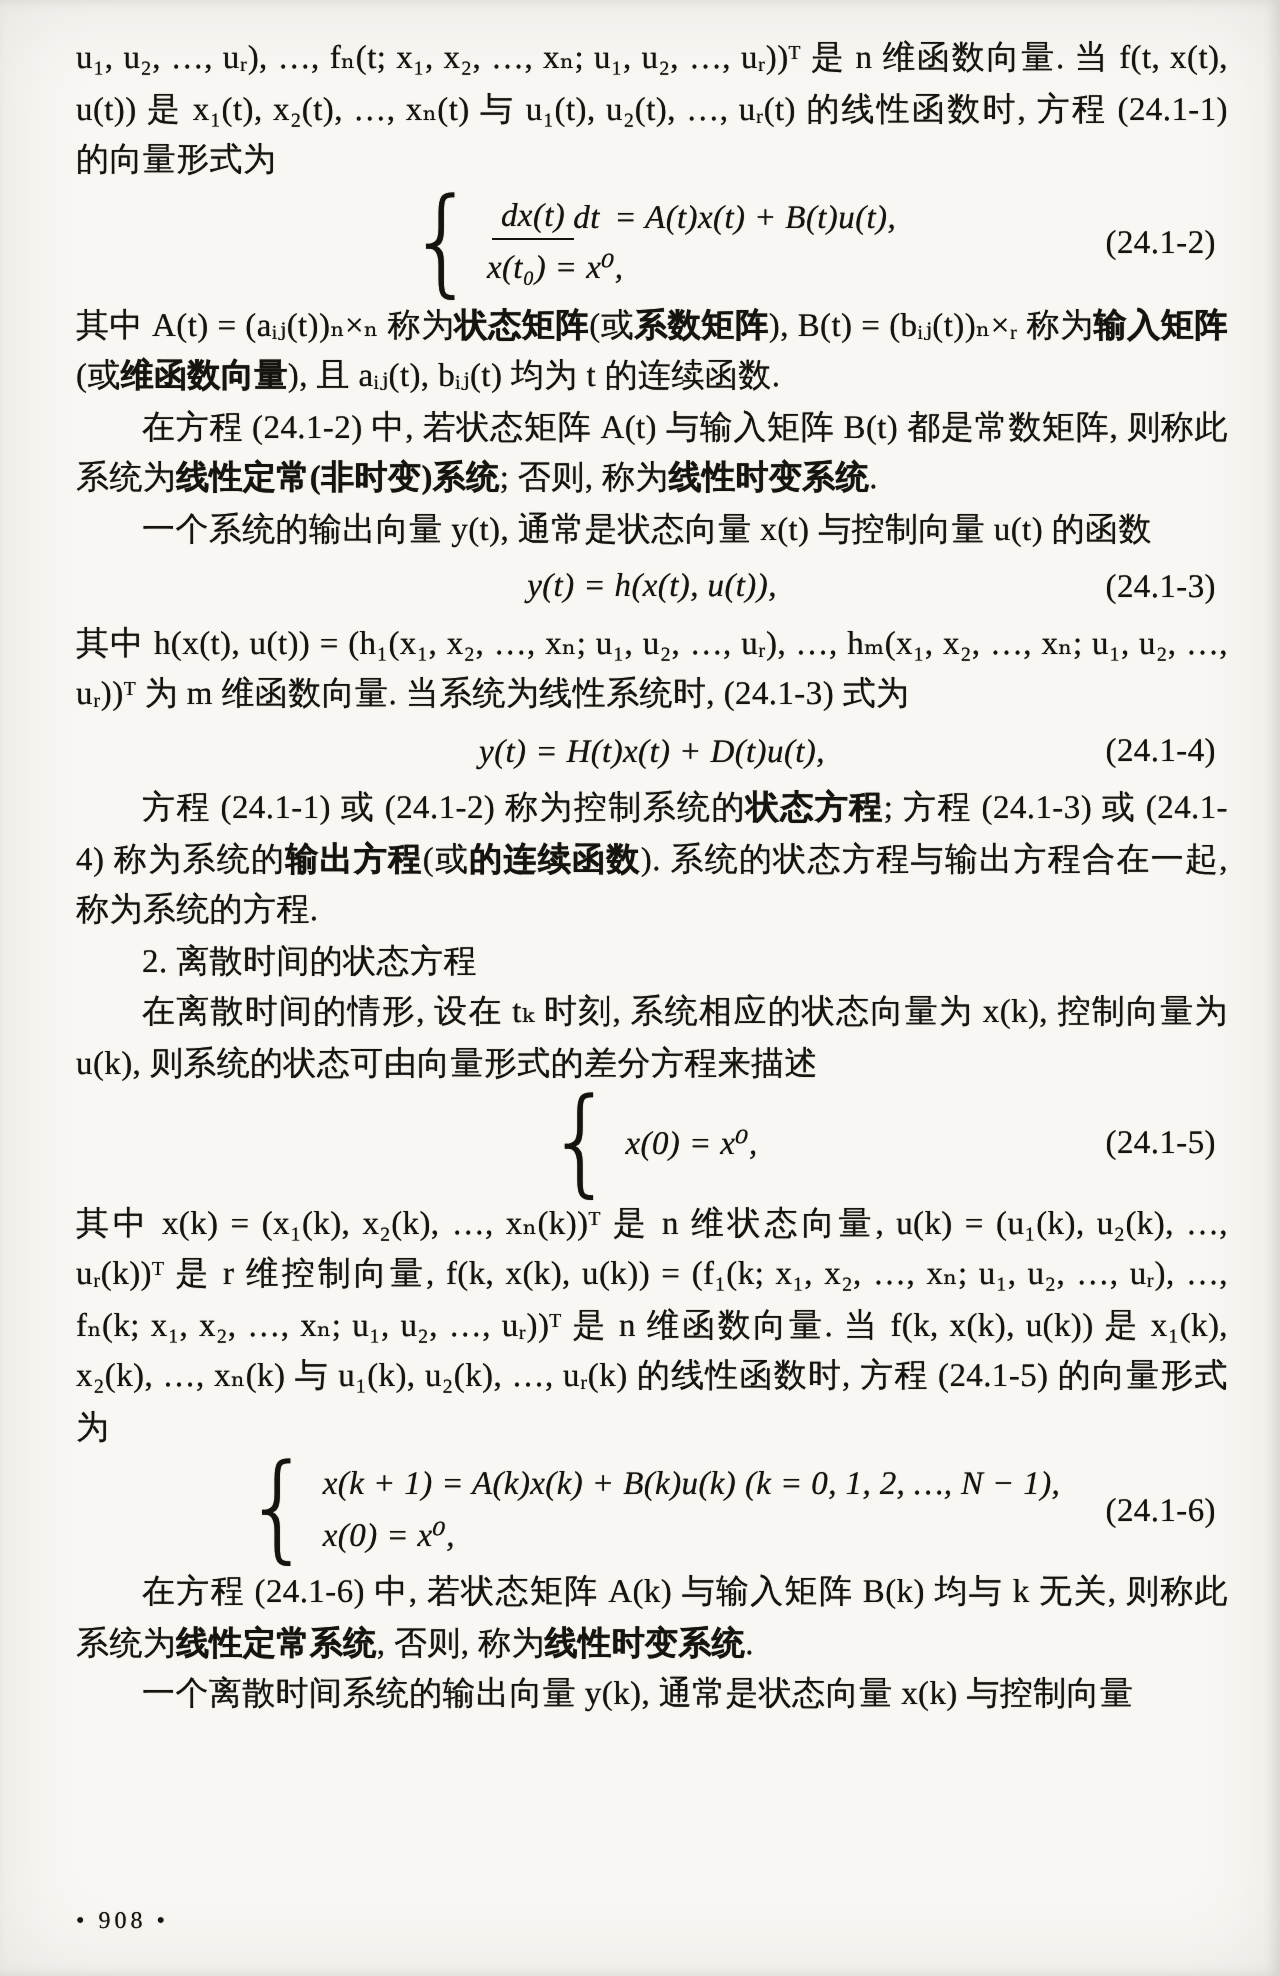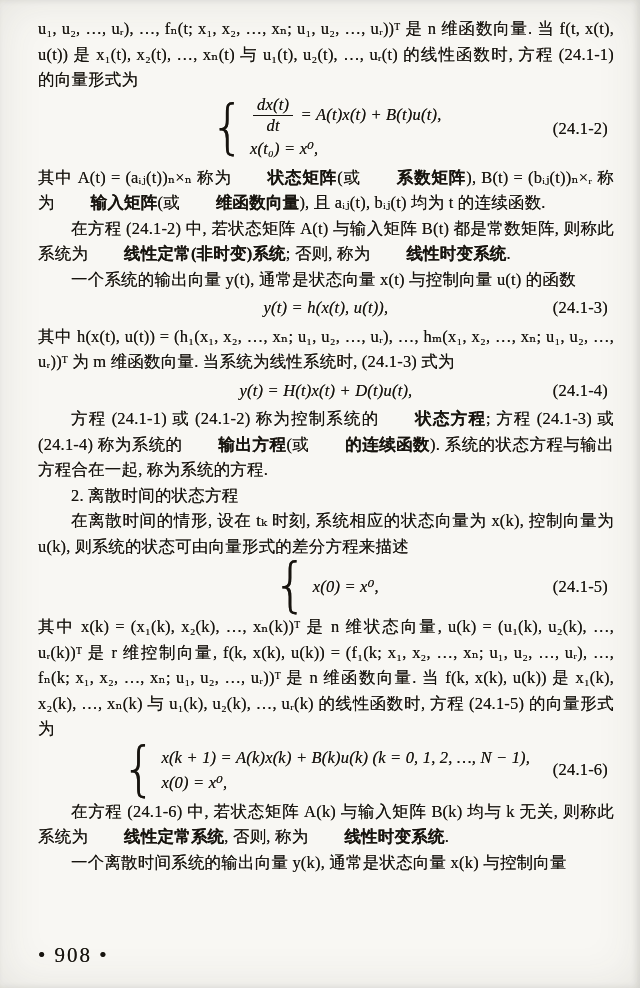--- a/index.html
+++ b/index.html
@@ -19,21 +19,21 @@
   }
   .body {
     font-size:16.5px;
     line-height:25.5px;
     text-align:justify;
     letter-spacing:.2px;
     text-shadow:0 0 .45px rgba(20,15,5,.75);
   }
   p.para { text-indent:0; }
   p.para.ind { text-indent:2em; }
-  b { font-weight:bold;margin-left:36px; }
+  b { font-weight:bold; }
   
   .eq {
     position:relative;
     display:flex; align-items:center; justify-content:center;
     padding:3px 0;
   }
   .eq-inner { display:flex; align-items:center; }
   .brace {
     font-family:"DejaVu Sans",sans-serif;
     font-weight:300;
@@ -44,29 +44,29 @@
   .brace.two { font-size:54px; }
   .eq-lines { display:flex; flex-direction:column; align-items:flex-start; }
   .eq-line { font-style:italic; line-height:25.5px; white-space:nowrap; }
   .eq-num {
     position:absolute; right:6px; top:50%;
     transform:translateY(-50%);
     font-style:normal;
   }
   
   .frac {
-    display:inline-flex; flex-direction:column;
+    display:inline-flex; flex-direction:row;
     text-align:center; vertical-align:middle;
     margin:0 3px;
   }
   .fnum { display:block; border-bottom:1.6px solid currentColor; padding:0 4px 1px; line-height:1.15; }
   .fden { display:block; padding-top:1px; line-height:1.15; }
   .footer {
     position:absolute; left:38px; bottom:20px;
-    font-size:21px; letter-spacing:2px;
+    font-size:12px; letter-spacing:2px;
     text-shadow:0 0 .45px rgba(20,15,5,.75);
   }
 </style>
 </head>
 <body>
 
 <div class="page" style="--paper: #f8f7f3; --ink: #17140f;">
   <main class="body">
       <p class="para"><span>u₁, u₂, …, uᵣ), …, fₙ(t; x₁, x₂, …, xₙ; u₁, u₂, …, uᵣ))ᵀ 是 n 维函数向量. 当 f(t, x(t), u(t)) 是 x₁(t), x₂(t), …, xₙ(t) 与 u₁(t), u₂(t), …, uᵣ(t) 的线性函数时, 方程 (24.1-1) 的向量形式为</span></p>
       <div class="eq">

